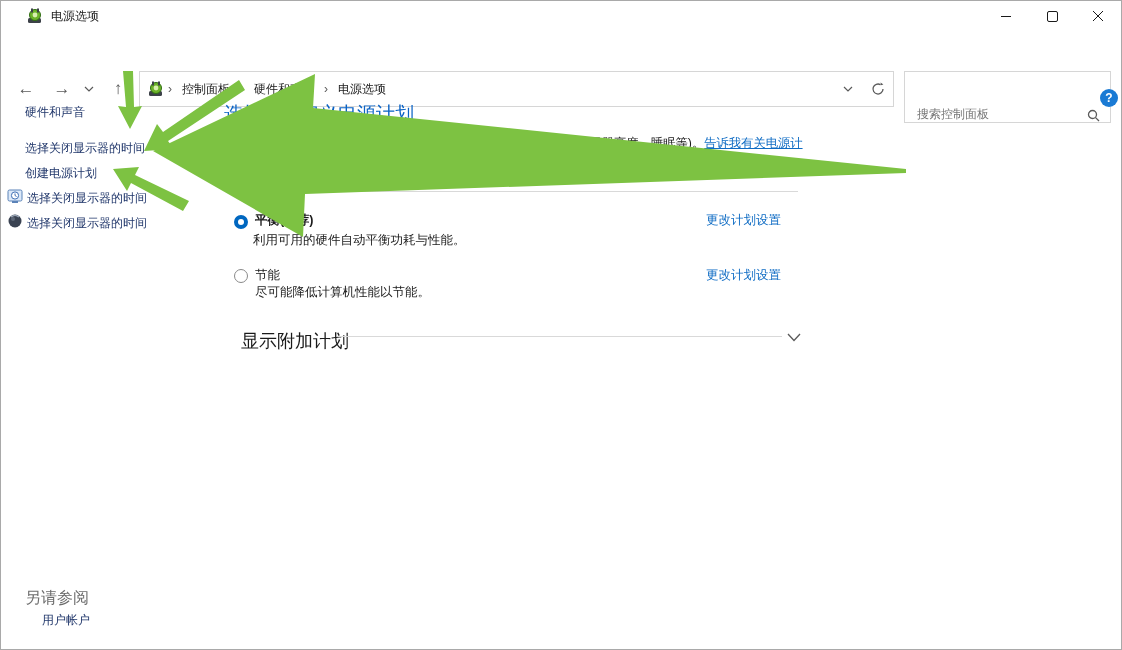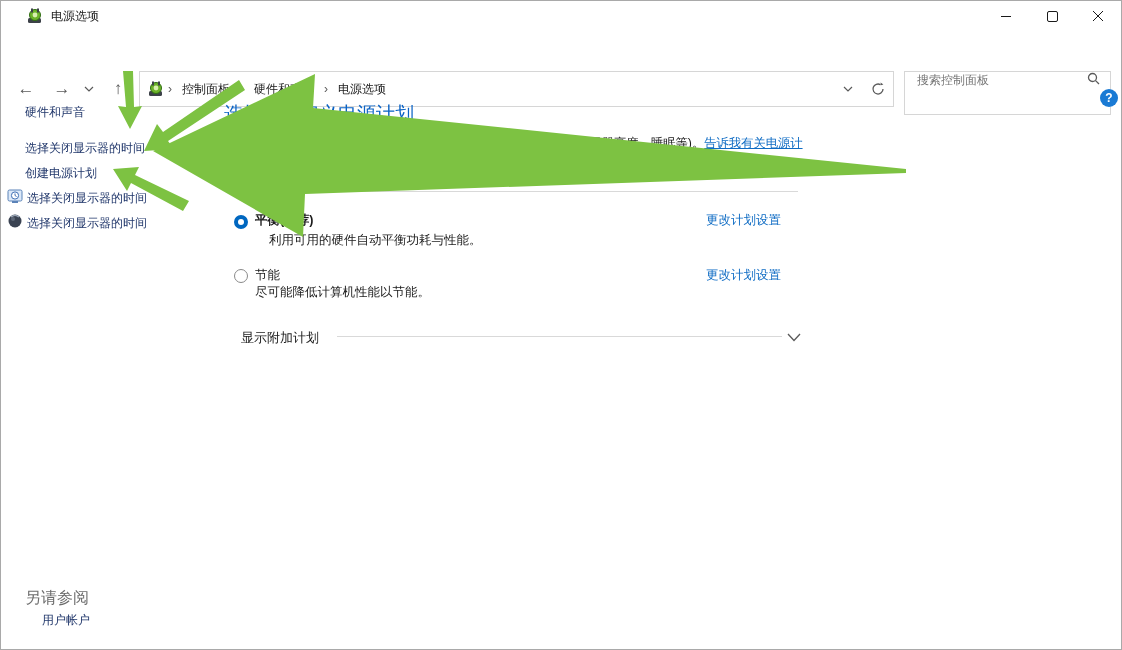--- a/index.html
+++ b/index.html
@@ -16,40 +16,40 @@
   .winbtn{width:46px;height:30px;display:flex;align-items:center;justify-content:center;}
   .min-glyph{width:10px;height:0;border-top:1px solid #1a1a1a;display:block;}
   .max-glyph{width:9px;height:9px;border:1px solid #1a1a1a;border-radius:2px;display:block;}
   
   .navbar{position:absolute;left:0;top:30px;width:100%;height:56px;background:#fff;}
   .navicon{position:absolute;top:40px;height:36px;display:flex;align-items:center;justify-content:center;color:#5a5a5a;font-size:17px;}
   .breadcrumb-box{position:absolute;left:138px;top:40px;width:755px;height:36px;border:1px solid #d6d6d6;box-sizing:border-box;display:flex;align-items:center;padding:0 8px;font-size:12px;}
   .crumb{margin:0 6px;white-space:nowrap;}
   .crumb-sep{color:#5a5a5a;margin:0 4px;font-size:12px;}
   .bc-right{margin-left:auto;display:flex;align-items:center;gap:18px;color:#5a5a5a;}
-  .search-box{position:absolute;left:903px;top:40px;width:207px;height:44px;border:1px solid #d6d6d6;box-sizing:border-box;display:flex;align-items:flex-start;padding:0 10px;}
+  .search-box{position:absolute;left:903px;top:40px;width:207px;height:52px;border:1px solid #d6d6d6;box-sizing:border-box;display:flex;align-items:flex-end;padding:0 10px;}
   .search-box input{flex:1;border:none;outline:none;font-size:12px;color:#1a1a1a;font-family:inherit;background:transparent;}
   .search-box input::placeholder{color:#767676;}
   
   .side-link{position:absolute;font-size:12px;color:#21376b;cursor:pointer;white-space:nowrap;}
   .side-icon{position:absolute;width:16px;height:16px;}
   .see-also{position:absolute;font-size:16px;color:#6d6d6d;white-space:nowrap;}
   
   .page-heading{position:absolute;left:223px;top:100px;font-size:19px;color:#0b63c5;white-space:nowrap;}
   .intro{position:absolute;left:240px;top:132px;width:562px;font-size:12.3px;line-height:20px;}
   a.link{color:#0f6cc4;text-decoration:none;cursor:pointer;}
   a.link.u{text-decoration:underline;}
   .divider{position:absolute;left:240px;top:190px;width:557px;height:0;border-top:1px solid #d9d9d9;}
   .radio{position:absolute;width:14px;height:14px;border:1px solid #8a8a8a;border-radius:50%;background:#fff;box-sizing:border-box;}
   .radio.on{border:4.5px solid #0067c0;}
   .plan-name{position:absolute;font-size:12.5px;white-space:nowrap;}
   .plan-name.b{font-weight:bold;}
   .plan-desc{position:absolute;font-size:12.5px;color:#1a1a1a;white-space:nowrap;}
   .plan-link{position:absolute;font-size:12.5px;white-space:nowrap;}
-  .addl-label{position:absolute;left:240px;top:328px;font-size:13px;text-align:right;}
+  .addl-label{position:absolute;left:240px;top:328px;font-size:18px;text-align:right;}
   .addl-line{position:absolute;left:336px;top:335px;width:445px;border-top:1px solid #d9d9d9;}
   .addl-chevron{position:absolute;left:786px;top:327px;color:#5a5a5a;}
   .help-circle{position:absolute;left:1099px;top:88px;width:18px;height:18px;border-radius:50%;background:#1a7ad4;color:#fff;font-size:12px;font-weight:bold;display:flex;align-items:center;justify-content:center;cursor:pointer;}
   
   #arrow-layer{position:absolute;left:0;top:0;width:1122px;height:650px;pointer-events:none;z-index:40;}
 </style>
 </head>
 <body>
 
 <div class="window">
@@ -160,21 +160,21 @@
 
   <div class="intro">
     <span>电源计划是管理计算机如何使用电源的硬件设置和系统设置(如显示器亮度、睡眠等)。</span><a class="link u">告诉我有关电源计划的详细信息</a>
   </div>
 
   <div class="divider"></div>
 
   <span class="radio on" style="left:233px;top:214px;"></span>
   <span class="plan-name b" style="left:254px;top:211px;">平衡(推荐)</span>
   <a class="link plan-link" style="left:705px;top:211px;">更改计划设置</a>
-  <span class="plan-desc" style="left:268px;top:231px;">利用可用的硬件自动平衡功耗与性能。</span>
+  <span class="plan-desc" style="left:252px;top:231px;">利用可用的硬件自动平衡功耗与性能。</span>
 
   <span class="radio" style="left:233px;top:268px;"></span>
   <span class="plan-name" style="left:254px;top:266px;">节能</span>
   <a class="link plan-link" style="left:705px;top:266px;">更改计划设置</a>
   <span class="plan-desc" style="left:254px;top:283px;">尽可能降低计算机性能以节能。</span>
 
   <span class="addl-label">显示附加计划</span>
   <span class="addl-line"></span>
   <span class="addl-chevron">
     <svg width="14" height="9" viewBox="0 0 14 9">

